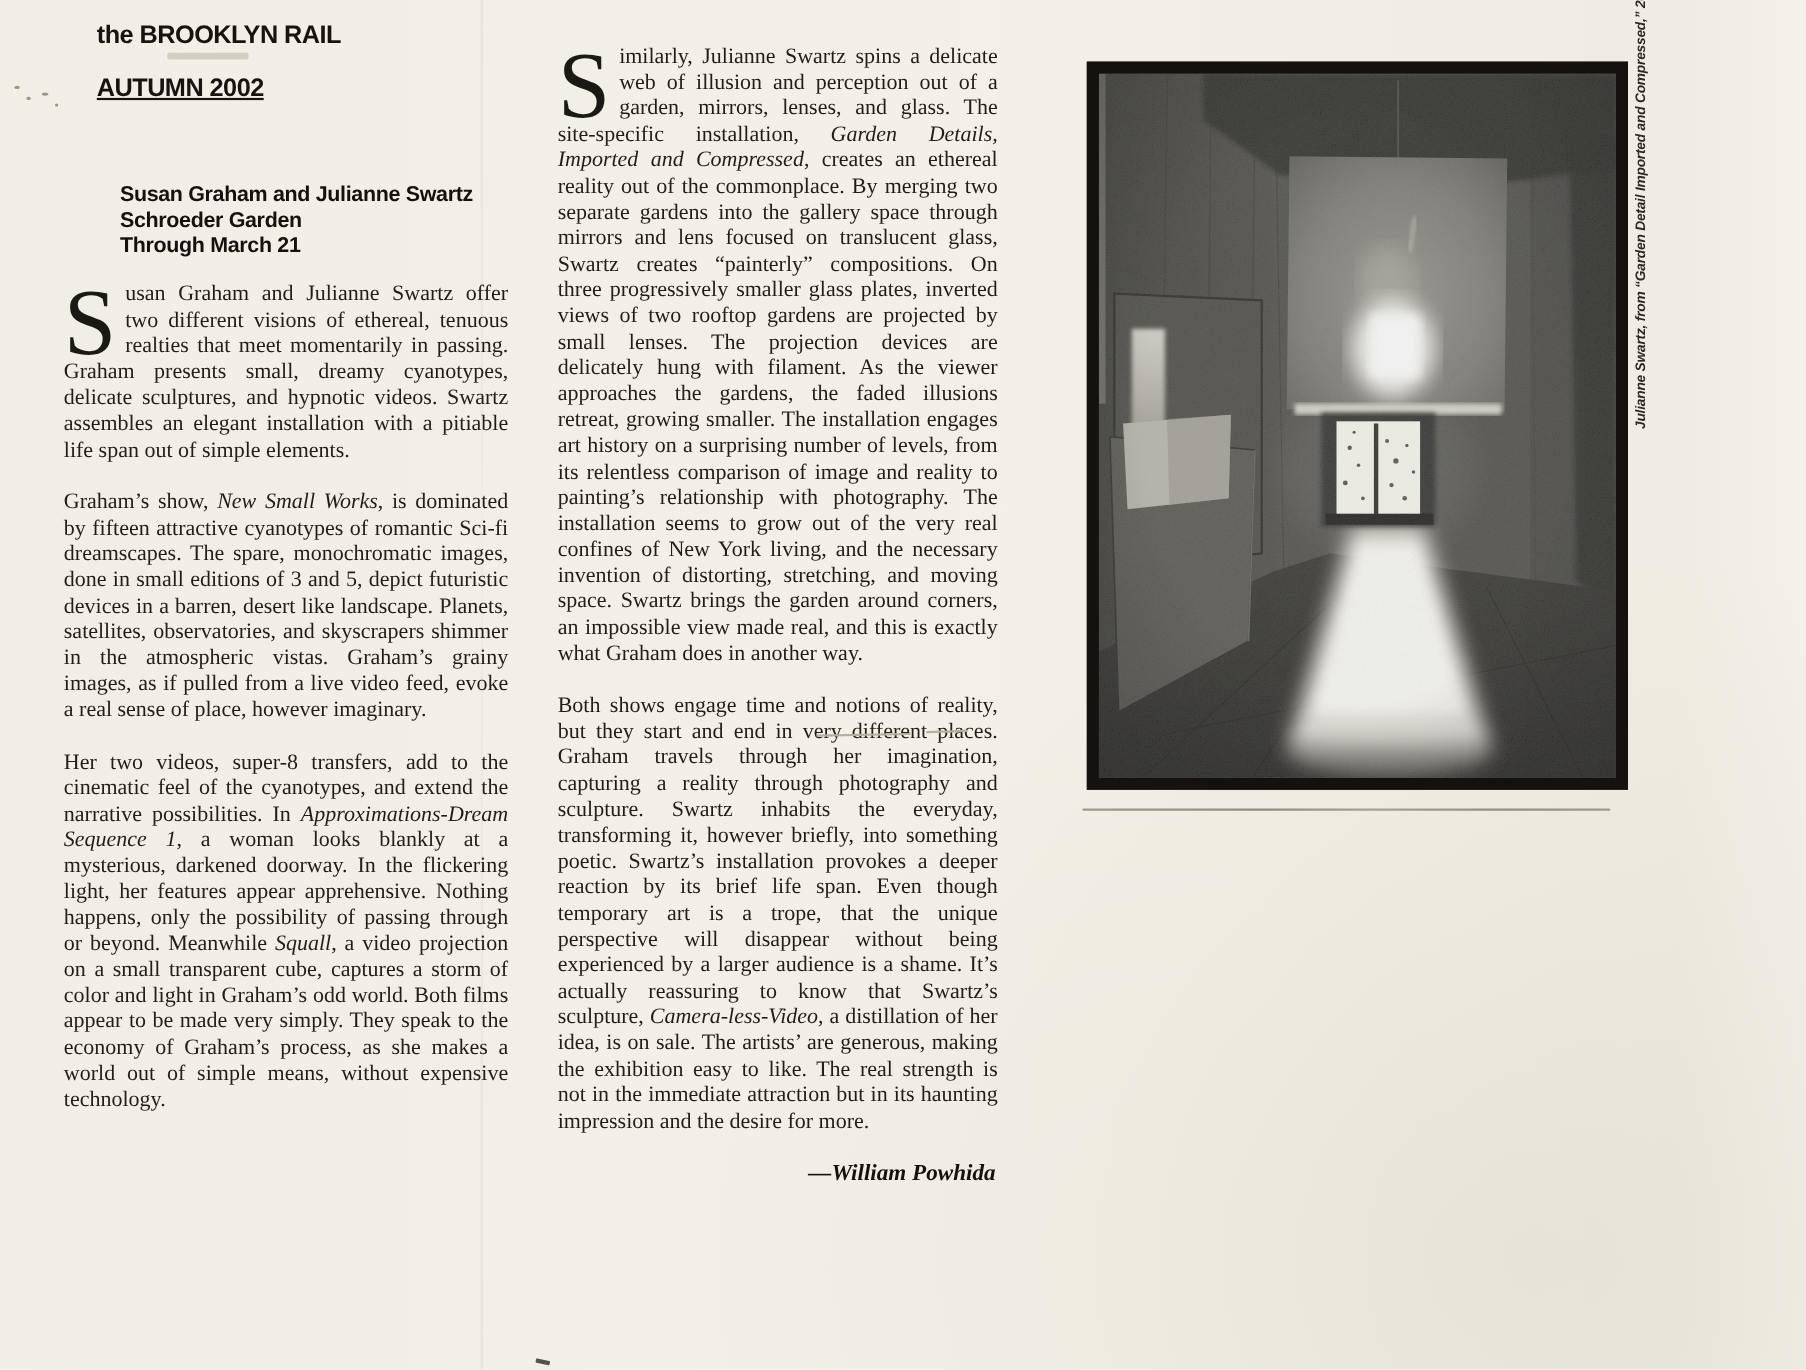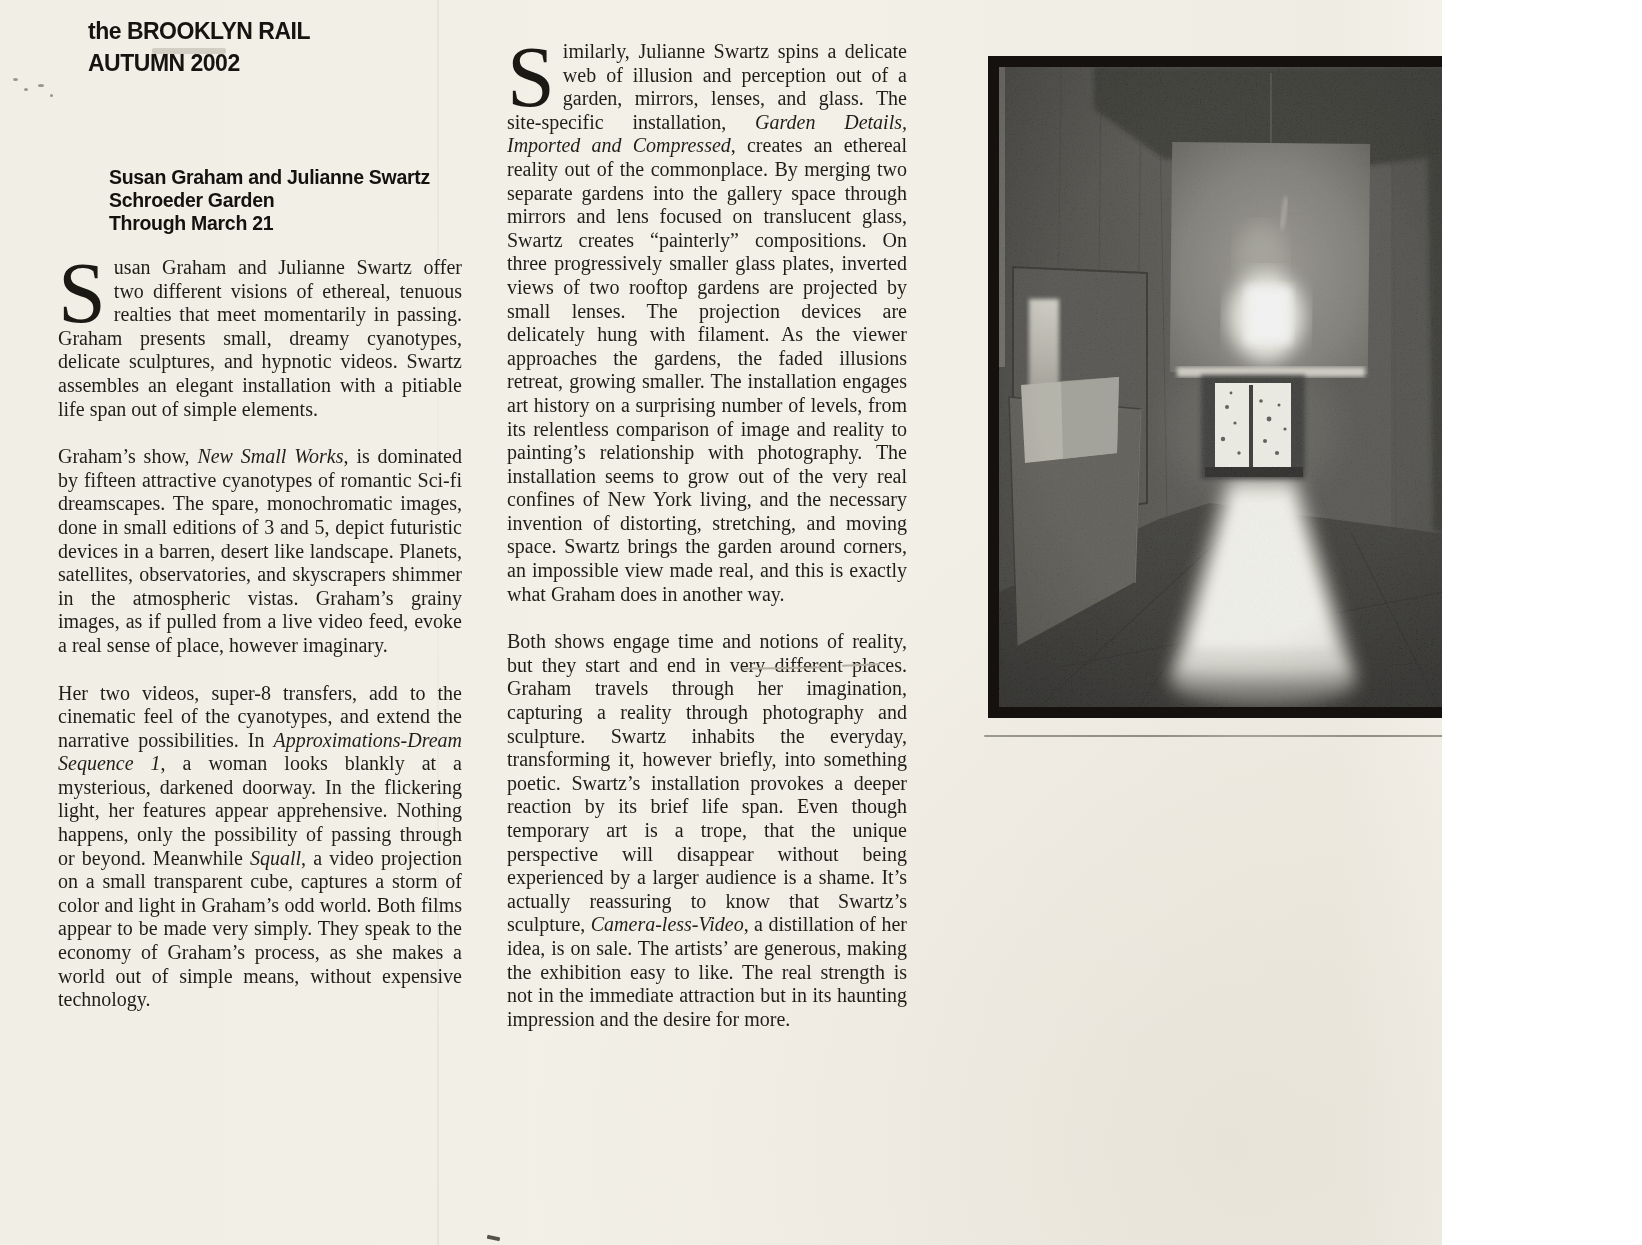--- a/index.html
+++ b/index.html
@@ -1,30 +1,30 @@
 <!DOCTYPE html>
 <html><head>
 <meta charset="utf-8">
 <style>
   html,body{margin:0;padding:0;}
   .page{
     position:relative;
-    width:1442px;height:1245px;
+    width:1642px;height:1245px;
     background:
       radial-gradient(ellipse at 85% 92%, rgba(205,198,182,.25), transparent 40%),
       linear-gradient(90deg, #f1eee6 0%, #f3f0e8 55%, #efece3 93%, #f4f1ea 100%),
       #f2efe7;
     overflow:hidden;
     font-family:"Liberation Serif", serif;
     color:#221f19;
   }
   
   .masthead{position:absolute;left:88px;top:20px;font-family:"Liberation Sans",sans-serif;font-weight:bold;color:#161310;}
   .masthead .m1{font-size:23px;letter-spacing:-.5px;line-height:1;}
-  .masthead .m2{font-size:23px;letter-spacing:-.5px;line-height:1;margin-top:9px;}
+  .masthead .m2{font-size:23px;letter-spacing:-.5px;line-height:1;margin-top:25px;text-decoration:underline;}
   .speck{position:absolute;border-radius:50%;background:#9b968a;}
   .smudge{position:absolute;background:#b9b4a7;opacity:.55;border-radius:2px;}
   
   .headline{position:absolute;left:62px;top:166px;font-family:"Liberation Sans",sans-serif;
     font-weight:bold;font-size:19.5px;line-height:23px;letter-spacing:-.3px;color:#14110e;margin-left:47px;}
   
   .col{position:absolute;font-size:20px;line-height:23.6px;text-align:justify;color:#211e18;}
   .col-left{left:58px;top:256px;width:404px;}
   .col-mid{left:507px;top:40px;width:400px;}
   .col p{margin:0 0 24px 0;}
@@ -84,20 +84,21 @@
 
   <div class="col col-left">
     <p><span class="dropcap">S</span><span><span>usan Graham and Julianne Swartz offer two different visions of ethereal, tenuous realties that meet momentarily in passing.  Graham presents small, dreamy cyanotypes, delicate sculptures, and hypnotic videos.  Swartz assembles an elegant installation with a pitiable life span out of simple elements.</span></span></p>
     <p><span><span>Graham’s show, </span><em>New Small Works</em><span>, is dominated by fifteen attractive cyanotypes of romantic Sci-fi dreamscapes.  The spare, monochromatic images, done in small editions of 3 and 5, depict futuristic devices in a barren, desert like landscape.  Planets, satellites, observatories, and skyscrapers shimmer in the atmospheric vistas.  Graham’s grainy images, as if pulled from a live video feed, evoke a real sense of place, however imaginary.</span></span></p>
     <p><span><span>Her two videos, super-8 transfers, add to the cinematic feel of the cyanotypes, and extend the narrative possibilities.  In </span><em>Approximations-Dream Sequence 1</em><span>, a woman looks blankly at a mysterious, darkened doorway.  In the flickering light, her features appear apprehensive.  Nothing happens, only the possibility of passing through or beyond.  Meanwhile </span><em>Squall</em><span>, a video projection on a small transparent cube, captures a storm of color and light in Graham’s odd world.  Both films appear to be made very simply.  They speak to the economy of Graham’s process, as she makes a world out of simple means, without expensive technology.</span></span></p>
   </div>
 
   <div class="col col-mid">
     <p><span class="dropcap">S</span><span><span>imilarly, Julianne Swartz spins a delicate web of illusion and perception out of a garden, mirrors, lenses, and glass.  The site-specific installation, </span><em>Garden Details, Imported and Compressed</em><span>, creates an ethereal reality out of the commonplace.  By merging two separate gardens into the gallery space through mirrors and lens focused on translucent glass, Swartz creates “painterly” compositions.  On three progressively smaller glass plates, inverted views of two rooftop gardens are projected by small lenses.  The projection devices are delicately hung with filament.  As the viewer approaches the gardens, the faded illusions retreat, growing smaller.  The installation engages art history on a surprising number of levels, from its relentless comparison of image and reality to painting’s relationship with photography.  The installation seems to grow out of the very real confines of New York living, and the necessary invention of distorting, stretching, and moving space.  Swartz brings the garden around corners, an impossible view made real, and this is exactly what Graham does in another way.</span></span></p>
     <p><span><span>Both shows engage time and notions of reality, but they start and end in very different places.  Graham travels through her imagination, capturing a reality through photography and sculpture.  Swartz inhabits the everyday, transforming it, however briefly, into something poetic.  Swartz’s installation provokes a deeper reaction by its brief life span.  Even though temporary art is a trope, that the unique perspective will disappear without being experienced by a larger audience is a shame.  It’s actually reassuring to know that Swartz’s sculpture, </span><em>Camera-less-Video</em><span>, a distillation of her idea, is on sale.  The artists’ are generous, making the exhibition easy to like.  The real strength is not in the immediate attraction but in its haunting impression and the desire for more.</span></span></p>
+    <div class="byline">—William Powhida</div>
   </div>
 
   <div class="dash-mark" style="left:742px;top:667px;width:86px;transform:rotate(-1deg);"></div>
   <div class="dash-mark" style="left:842px;top:664px;width:38px;transform:rotate(-2deg);"></div>
 
   <div class="photo-frame">
     <svg width="470" height="640" viewBox="0 0 470 640">
       <defs>
         <linearGradient id="gWallL" x1="0" y1="0" x2="1" y2="0">
           <stop offset="0" stop-color="#35342f"></stop>

